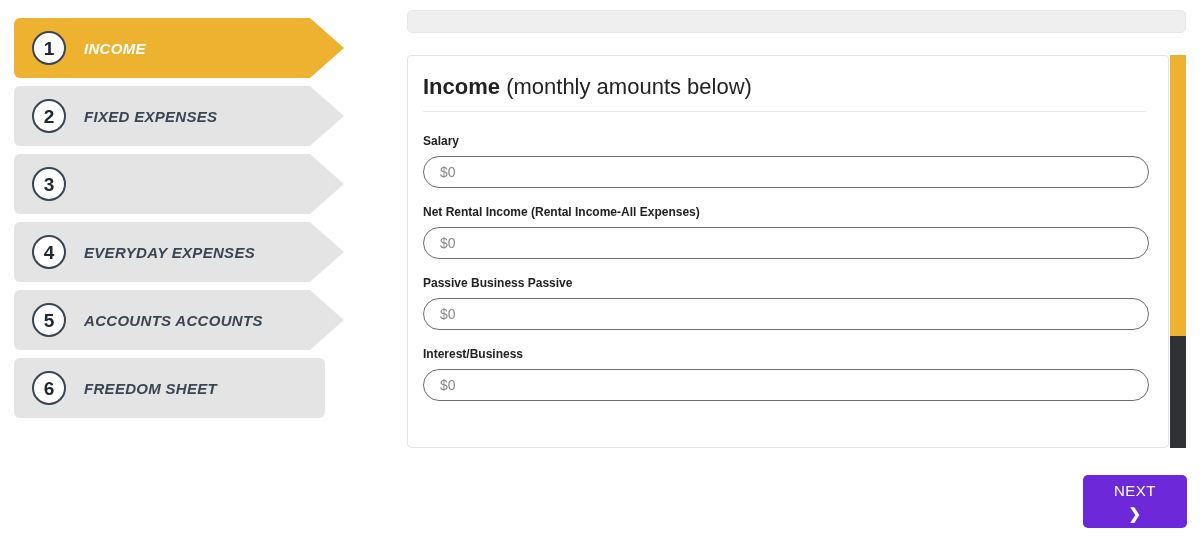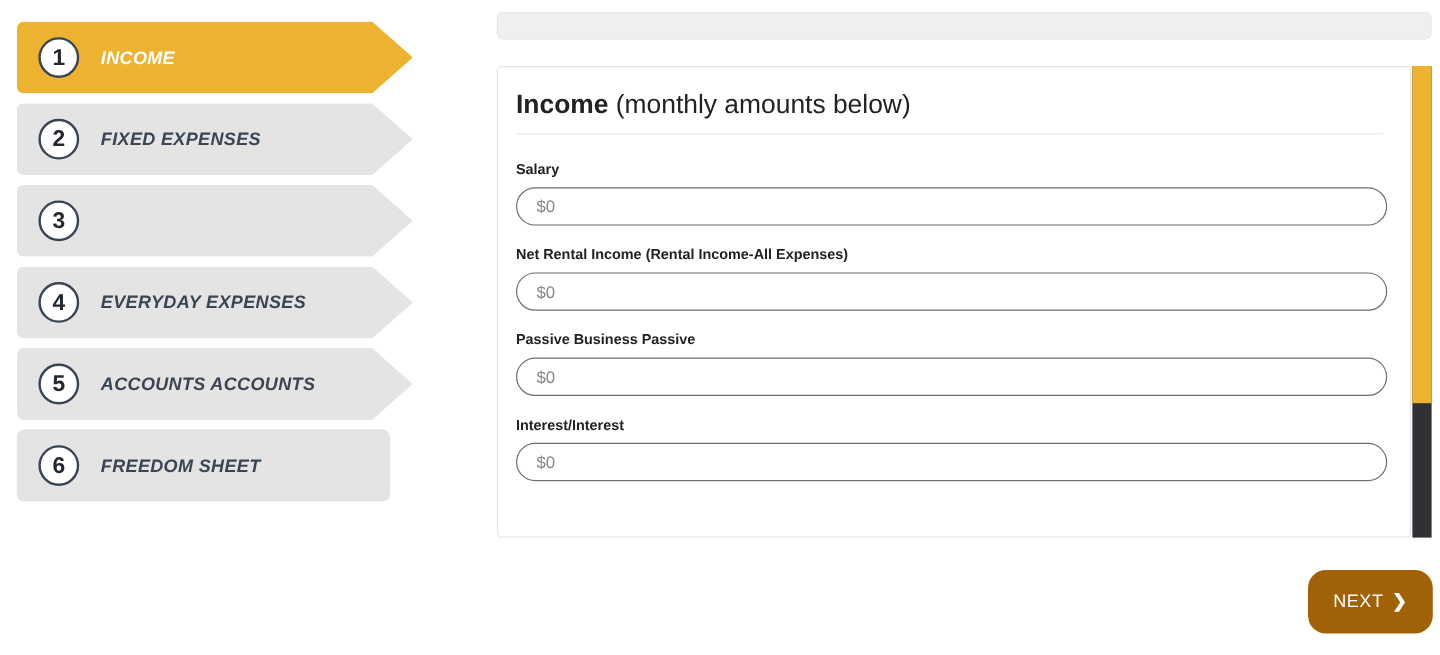--- a/index.html
+++ b/index.html
@@ -94,21 +94,20 @@
     color: #ffffff;
   }
 
   
   .pane {
     position: absolute;
     left: 407px;
     top: 0;
     width: 722px;
     height: 546px;
-    margin-left: 7px;
   }
   .topbar {
     position: absolute;
     left: 0;
     top: 10px;
     width: 779px;
     height: 23px;
     background: #efefef;
     border: 1px solid #e6e6e6;
     box-sizing: border-box;
@@ -188,32 +187,33 @@
     background: #edb22f;
   }
 
   
   .next-btn {
     position: absolute;
     left: 676px;
     top: 475px;
     width: 104px;
     height: 53px;
-    background: #a16207;
+    background: #6d28d9;
     border: none;
-    border-radius: 15px;
+    border-radius: 5px;
     color: #ffffff;
     font-family: "Liberation Sans", sans-serif;
     font-size: 15px;
     letter-spacing: 0.5px;
     cursor: pointer;
     display: flex;
     align-items: center;
     justify-content: center;
     gap: 7px;
+    flex-direction: column;
   }
   .chev {
     display: inline-block;
     font-size: 15px;
     font-weight: bold;
     line-height: 1;
   }
 </style>
 </head>
 <body>
@@ -280,21 +280,21 @@
             </div>
             <div class="field">
               <div class="field-label">Net Rental Income (Rental Income-All Expenses)</div>
               <input type="text" class="field-input" placeholder="$0" style="">
             </div>
             <div class="field">
               <div class="field-label">Passive Business Passive</div>
               <input type="text" class="field-input" placeholder="$0" style="">
             </div>
             <div class="field">
-              <div class="field-label">Interest/Interest</div>
+              <div class="field-label">Interest/Business</div>
               <input type="text" class="field-input" placeholder="$0" style="">
             </div>
           </div>
       </div>
     </div>
 
     <div class="scrollbar" style="background: rgb(47, 49, 52);">
       <div class="scrollbar-thumb" style="background: rgb(237, 178, 47);"></div>
     </div>
 

